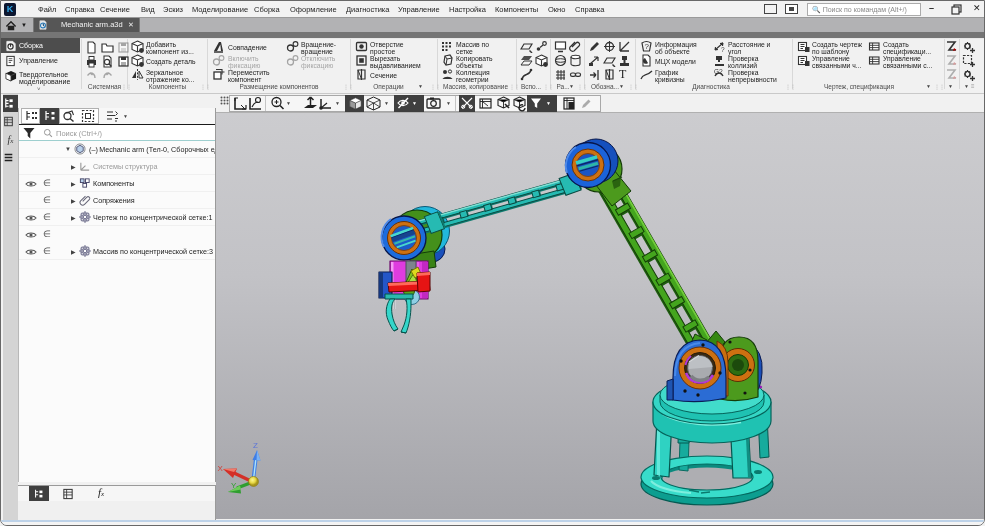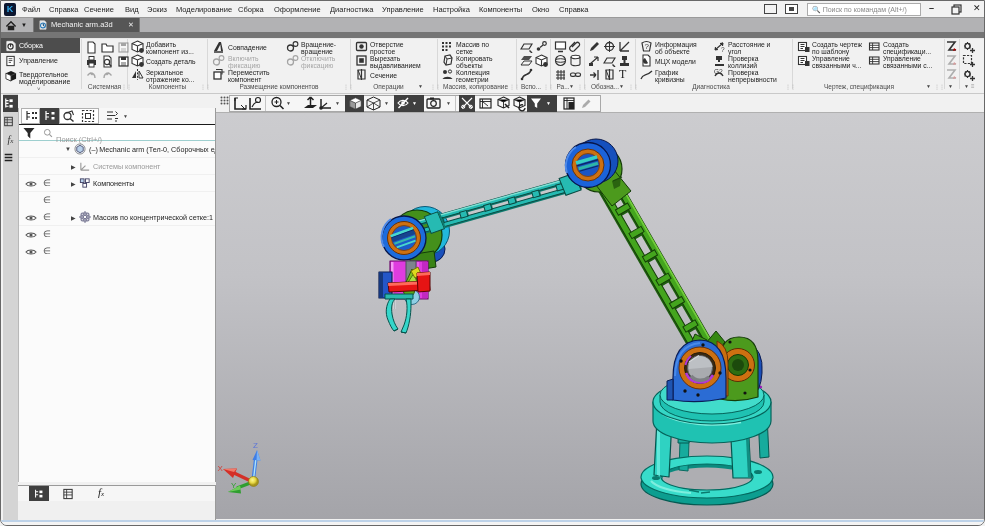--- a/index.html
+++ b/index.html
@@ -2,21 +2,21 @@
 <html><head>
 <meta charset="utf-8">
 <style>
 *{margin:0;padding:0;box-sizing:border-box;}
 html,body{width:985px;height:526px;overflow:hidden;}
 body{font-family:"Liberation Sans",sans-serif;position:relative;background:#f1f1f1;}
 #win{position:absolute;left:0;top:0;width:985px;height:526px;border:1px solid #686868;border-radius:0 0 7px 7px;overflow:hidden;background:#f1f1f1;}
 .abs{position:absolute;}
 
 #menubar{left:0;top:0;width:983px;height:17px;background:#f2f2f2;font-size:7.5px;color:#1c1c1c;border-bottom:1px solid #9a9a9a;}
-#menubar .mi{position:absolute;top:4px;}
+#menubar .mi{position:absolute;top:4px;margin-left:16px;}
 #applogo{left:3px;top:2px;width:12px;height:13px;background:#0b1630;border-radius:2px;color:#2fa8e8;font-size:9px;font-weight:bold;text-align:center;line-height:13px;}
 
 .wbtn{position:absolute;top:2px;color:#222;font-size:9px;}
 #srchbox{left:806px;top:2px;width:114px;height:13px;background:#fff;border:1px solid #ababab;font-size:7px;color:#8a8a8a;line-height:11px;padding-left:4px;}
 
 #tabbar{left:0;top:17px;width:983px;height:14px;background:#b2b2b4;}
 #tabactive{left:32px;top:0px;width:107px;height:14px;background:#565656;border-left:1px solid #787878;border-right:1px solid #787878;font-size:7.5px;color:#f4f4f4;line-height:14px;}
 #darkband{left:0;top:31px;width:983px;height:5.5px;background:#757575;}
 
 #ribbon{left:0;top:38px;width:983px;height:55px;background:#f1f1f1;border-bottom:1px solid #c9c9c9;font-size:7px;color:#1c1c1c;}
@@ -294,21 +294,21 @@
         <path d="M1.5 7 6.5 2 11.5 7" fill="none" stroke="#222" stroke-width="1.6"></path>
         <path d="M3 6.2v5h7v-5z" fill="#222"></path>
       </svg>
     <span class="abs" style="left:20px;top:4px;font-size:6px;color:#1a1a1a;">▼</span>
     <div class="abs" id="tabactive">
       <svg class="abs" style="left:4px;top:2px" width="10" height="10" viewBox="0 0 13 13">
           <path d="M2.5 1h6l2 2v9h-8z" fill="#f0f0f0" stroke="#ccc" stroke-width="1"></path>
           <circle cx="6.5" cy="7" r="3.2" fill="none" stroke="#2a7ab8" stroke-width="1.4"></circle>
           <path d="M6.5 4v3l2 1.5" stroke="#2a7ab8" stroke-width="1"></path>
         </svg>
-      <span class="abs" style="left:17px;top:0px;">Mechanic arm.a3d</span>
+      <span class="abs" style="left:27px;top:0px;">Mechanic arm.a3d</span>
       <span class="abs" style="left:94px;top:0px;font-size:7px;color:#eee;">✕</span>
     </div>
   </div>
   <div class="abs" id="darkband"></div>
     <div class="abs" style="left:0;top:36.5px;width:983px;height:1.5px;background:#e8e8e8;"></div>
   <div class="abs" id="ribbon">
 
     <div class="rtab rsel" style="top:-1.5px;height:15.5px;line-height:16px;">Сборка</div>
     <div class="rtab" style="top:15px;">Управление</div>
     <div class="rtab" style="top:29px;height:18px;line-height:7.3px;padding-top:2.5px;">Твердотельное моделирование</div>
@@ -930,62 +930,86 @@
       <div class="abs dda" style="left:104px;top:5px">▼</div>
     </div>
     <div class="abs" id="treesearch">
       <svg class="abs" style="left:3px;top:1px" width="14" height="14" viewBox="0 0 14 14">
           <path d="M1.5 2h11L8.3 7v5.5L5.7 10V7z" fill="#2b2b2b"></path>
         </svg>
       <svg class="abs" style="left:24px;top:3px" width="10" height="10" viewBox="0 0 14 14">
           <circle cx="6" cy="6" r="4" fill="none" stroke="#9a9a9a" stroke-width="1.4"></circle>
           <path d="M9 9l3.5 3.5" stroke="#9a9a9a" stroke-width="1.6"></path>
         </svg>
-      <span style="position:absolute;left:37px;top:4px;font-size:7.5px;color:#9a9a9a;margin-top:6px;">Поиск (Ctrl+/)</span>
+      <span style="position:absolute;left:37px;top:4px;font-size:7.5px;color:#9a9a9a;">Поиск (Ctrl+/)</span>
     </div>
     <div class="trow" style="top:33px;">
       <span class="exp" style="left:46px;">▼</span>
       <svg class="tico" style="left:55px;" width="12" height="12" viewBox="0 0 13 13">
           <circle cx="6.5" cy="6.5" r="5.5" fill="#e8f0fa" stroke="#888"></circle>
           <path d="M6.5 2.5 10 4.5v4L6.5 10.5 3 8.5v-4z" fill="#b8d0ea" stroke="#335" stroke-width=".8"></path>
         </svg>
       <span class="ttxt" style="left:70px;">(–) Mechanic arm (Тел-0, Сборочных ед</span>
     </div>
     <div class="trow" style="top:50px;">
       <span class="exp" style="left:52px;">▶</span>
       <svg class="tico" style="left:60px;" width="12" height="12" viewBox="0 0 13 13">
           <path d="M2 11V3M2 11h9M2 11 7 6" stroke="#999" stroke-width="1.2" fill="none"></path>
         </svg>
-      <span class="ttxt" style="left:74px;color:#9a9a9a;">Системы компонент</span>
+      <span class="ttxt" style="left:74px;color:#9a9a9a;">Системы структура</span>
     </div>
     <div class="trow" style="top:67px;">
       <span class="exp" style="left:52px;">▶</span>
       <svg class="tico" style="left:60px;" width="12" height="12" viewBox="0 0 13 13">
           <rect x="1.5" y="2" width="4" height="4" fill="#b8d0ea" stroke="#446"></rect>
           <rect x="7" y="2" width="4" height="4" fill="none" stroke="#446"></rect>
           <rect x="4.2" y="7" width="4" height="4" fill="none" stroke="#446"></rect>
         </svg>
       <span class="ttxt" style="left:74px;">Компоненты</span>
+    </div>
+    <div class="trow" style="top:84px;">
+      <span class="exp" style="left:52px;">▶</span>
+      <svg class="tico" style="left:60px;" width="12" height="12" viewBox="0 0 13 13">
+          <path d="M4 8l4.5-4.5a1.8 1.8 0 0 1 2.6 2.6L6 11.2a2.8 2.8 0 0 1-4-4L7 2.3" fill="none" stroke="#667" stroke-width="1.1"></path>
+        </svg>
+      <span class="ttxt" style="left:74px;">Сопряжения</span>
     </div>
     <div class="trow" style="top:101px;">
       <span class="exp" style="left:52px;">▶</span>
       <svg class="tico" style="left:60px;" width="12" height="12" viewBox="0 0 13 13">
           <g fill="none" stroke="#557" stroke-width="1">
             <circle cx="6.5" cy="6.5" r="2"></circle>
             <circle cx="6.5" cy="2.2" r="1.3"></circle>
             <circle cx="6.5" cy="10.8" r="1.3"></circle>
             <circle cx="2.2" cy="6.5" r="1.3"></circle>
             <circle cx="10.8" cy="6.5" r="1.3"></circle>
             <circle cx="3.5" cy="3.5" r="1.3"></circle>
             <circle cx="9.5" cy="3.5" r="1.3"></circle>
             <circle cx="3.5" cy="9.5" r="1.3"></circle>
             <circle cx="9.5" cy="9.5" r="1.3"></circle>
           </g>
         </svg>
-      <span class="ttxt" style="left:74px;">Массив по концентрической сетке:1</span>
+      <span class="ttxt" style="left:74px;">Чертеж по концентрической сетке:1</span>
+    </div>
+    <div class="trow" style="top:135px;">
+      <span class="exp" style="left:52px;">▶</span>
+      <svg class="tico" style="left:60px;" width="12" height="12" viewBox="0 0 13 13">
+          <g fill="none" stroke="#557" stroke-width="1">
+            <circle cx="6.5" cy="6.5" r="2"></circle>
+            <circle cx="6.5" cy="2.2" r="1.3"></circle>
+            <circle cx="6.5" cy="10.8" r="1.3"></circle>
+            <circle cx="2.2" cy="6.5" r="1.3"></circle>
+            <circle cx="10.8" cy="6.5" r="1.3"></circle>
+            <circle cx="3.5" cy="3.5" r="1.3"></circle>
+            <circle cx="9.5" cy="3.5" r="1.3"></circle>
+            <circle cx="3.5" cy="9.5" r="1.3"></circle>
+            <circle cx="9.5" cy="9.5" r="1.3"></circle>
+          </g>
+        </svg>
+      <span class="ttxt" style="left:74px;">Массив по концентрической сетке:3</span>
     </div>
 
     <svg class="abs" style="left:6px;top:70px" width="12" height="12" viewBox="0 0 13 13">
         <use href="#i-eye"></use>
       </svg>
     <svg class="abs" style="left:6px;top:104px" width="12" height="12" viewBox="0 0 13 13">
         <use href="#i-eye"></use>
       </svg>
     <svg class="abs" style="left:6px;top:121px" width="12" height="12" viewBox="0 0 13 13">
         <use href="#i-eye"></use>

